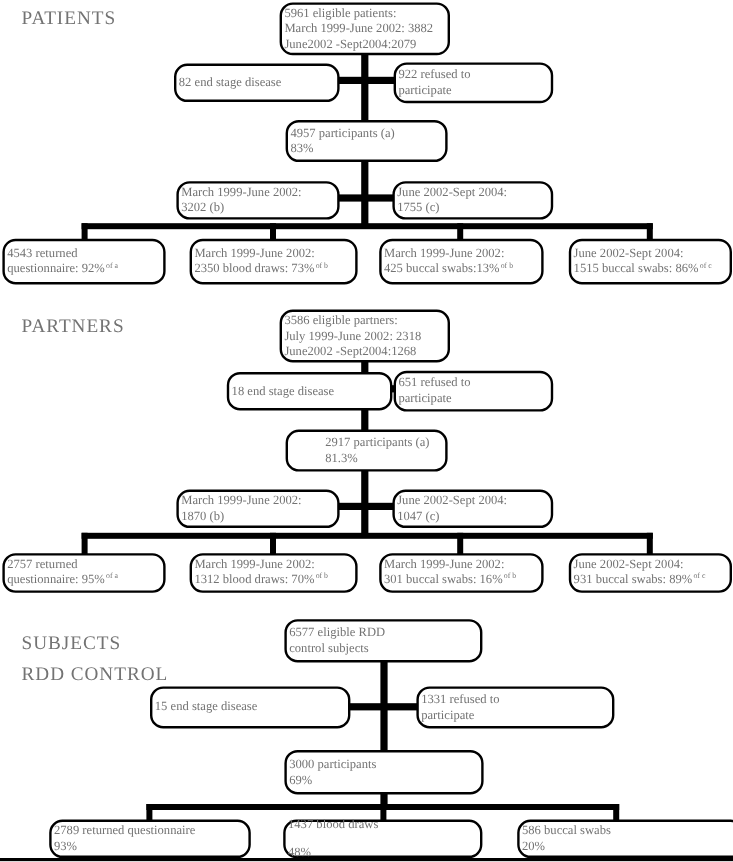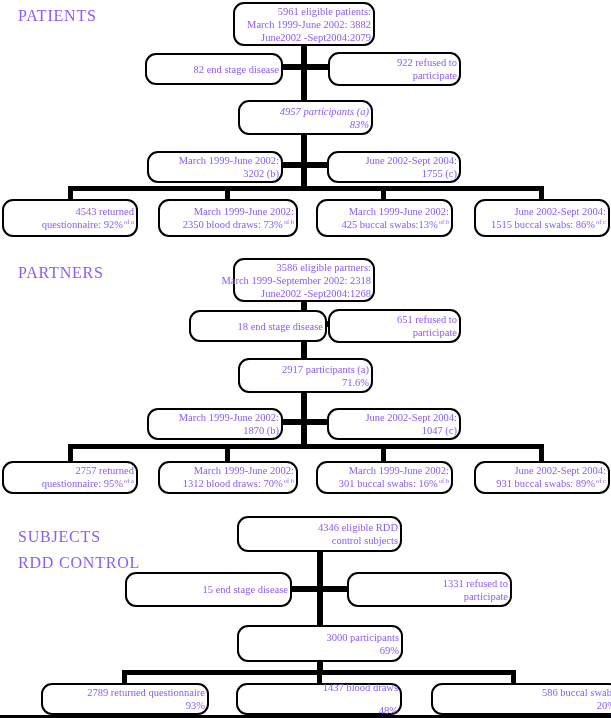--- a/index.html
+++ b/index.html
@@ -1,26 +1,26 @@
 <!DOCTYPE html>
 <html><head>
 <meta charset="utf-8">
 <style>
   html,body{margin:0;padding:0;background:#ffffff;}
   #canvas{
     position:relative;width:611px;height:718px;background:#ffffff;overflow:hidden;
-    font-family:"Liberation Serif","DejaVu Serif",serif;color:#8b5cf6;
+    font-family:"Liberation Serif","DejaVu Serif",serif;color:#737373;
   }
   .sec-label{
     position:absolute;font-size:16px;letter-spacing:0.8px;line-height:26px;
     font-family:"Liberation Serif","DejaVu Serif",serif;
   }
   .box{
     position:absolute;background:#ffffff;border:2px solid #000;border-radius:11px;
-    display:flex;flex-direction:column;justify-content:center;align-items:flex-end;
+    display:flex;flex-direction:column;justify-content:center;align-items:flex-start;
     text-align:center;font-size:10.5px;line-height:13px;box-sizing:border-box;
     padding:1px 2px;z-index:2;
   }
   .hline,.vline{position:absolute;background:#000;z-index:1;}
   .line{white-space:nowrap;}
   .sup{font-size:6.5px;position:relative;top:-4px;margin-left:1px;}
   .rule{position:absolute;background:#000;z-index:3;}
 </style>
 </head>
 <body>
@@ -44,21 +44,21 @@
       <div class="line">March 1999-June 2002: 3882</div>
       <div class="line">June2002 -Sept2004:2079</div>
     </div>
     <div class="box" style="left:145px;top:53px;width:138px;height:32px;">
       <div class="line">82 end stage disease</div>
     </div>
     <div class="box" style="left:328px;top:52px;width:133px;height:34px;">
       <div class="line">922 refused to</div>
       <div class="line">participate</div>
     </div>
-    <div class="box" style="left:238px;top:100px;width:135px;height:35px;font-style:italic;">
+    <div class="box" style="left:238px;top:100px;width:135px;height:35px;">
       <div class="line">4957 participants (a)</div>
       <div class="line">83%</div>
     </div>
     <div class="box" style="left:147px;top:151px;width:136px;height:32px;">
       <div class="line">March 1999-June 2002:</div>
       <div class="line">3202 (b)</div>
     </div>
     <div class="box" style="left:327px;top:151px;width:134px;height:32px;">
       <div class="line">June 2002-Sept 2004:</div>
       <div class="line">1755 (c)</div>
@@ -88,33 +88,33 @@
     <div class="hline" style="left:265px;top:321px;width:80px;height:6px;"></div>
     <div class="hline" style="left:265px;top:419px;width:80px;height:6px;"></div>
     <div class="hline" style="left:68px;top:444px;width:476px;height:5px;"></div>
     <div class="vline" style="left:68px;top:444px;width:5px;height:18px;"></div>
     <div class="vline" style="left:225px;top:444px;width:5px;height:18px;"></div>
     <div class="vline" style="left:381px;top:444px;width:5px;height:18px;"></div>
     <div class="vline" style="left:539px;top:444px;width:5px;height:18px;"></div>
 
     <div class="box" style="left:233px;top:258px;width:142px;height:44px;">
       <div class="line">3586 eligible partners:</div>
-      <div class="line">March 1999-September 2002: 2318</div>
+      <div class="line">July 1999-June 2002: 2318</div>
       <div class="line">June2002 -Sept2004:1268</div>
     </div>
     <div class="box" style="left:145px;top:310px;width:138px;height:32px;margin-left:44px;">
       <div class="line">18 end stage disease</div>
     </div>
     <div class="box" style="left:328px;top:309px;width:133px;height:34px;">
       <div class="line">651 refused to</div>
       <div class="line">participate</div>
     </div>
     <div class="box" style="left:238px;top:358px;width:135px;height:35px;padding-left:31px;">
       <div class="line">2917 participants (a)</div>
-      <div class="line">71.6%</div>
+      <div class="line">81.3%</div>
     </div>
     <div class="box" style="left:147px;top:408px;width:136px;height:32px;">
       <div class="line">March 1999-June 2002:</div>
       <div class="line">1870 (b)</div>
     </div>
     <div class="box" style="left:327px;top:408px;width:134px;height:32px;">
       <div class="line">June 2002-Sept 2004:</div>
       <div class="line">1047 (c)</div>
     </div>
     <div class="box" style="left:2px;top:461px;width:136px;height:33px;">
@@ -142,21 +142,21 @@
     </div>
 
     <div class="vline" style="left:317px;top:550px;width:6px;height:124px;"></div>
     <div class="hline" style="left:280px;top:586px;width:80px;height:6px;"></div>
     <div class="hline" style="left:122px;top:670px;width:394px;height:5px;"></div>
     <div class="vline" style="left:122px;top:670px;width:5px;height:14px;"></div>
     <div class="vline" style="left:317px;top:670px;width:5px;height:14px;"></div>
     <div class="vline" style="left:511px;top:670px;width:5px;height:14px;"></div>
 
     <div class="box" style="left:237px;top:516px;width:165px;height:36px;">
-      <div class="line">4346 eligible RDD</div>
+      <div class="line">6577 eligible RDD</div>
       <div class="line">control subjects</div>
     </div>
     <div class="box" style="left:125px;top:572px;width:167px;height:35px;">
       <div class="line">15 end stage disease</div>
     </div>
     <div class="box" style="left:347px;top:572px;width:165px;height:35px;">
       <div class="line">1331 refused to</div>
       <div class="line">participate</div>
     </div>
     <div class="box" style="left:237px;top:625px;width:166px;height:37px;">

